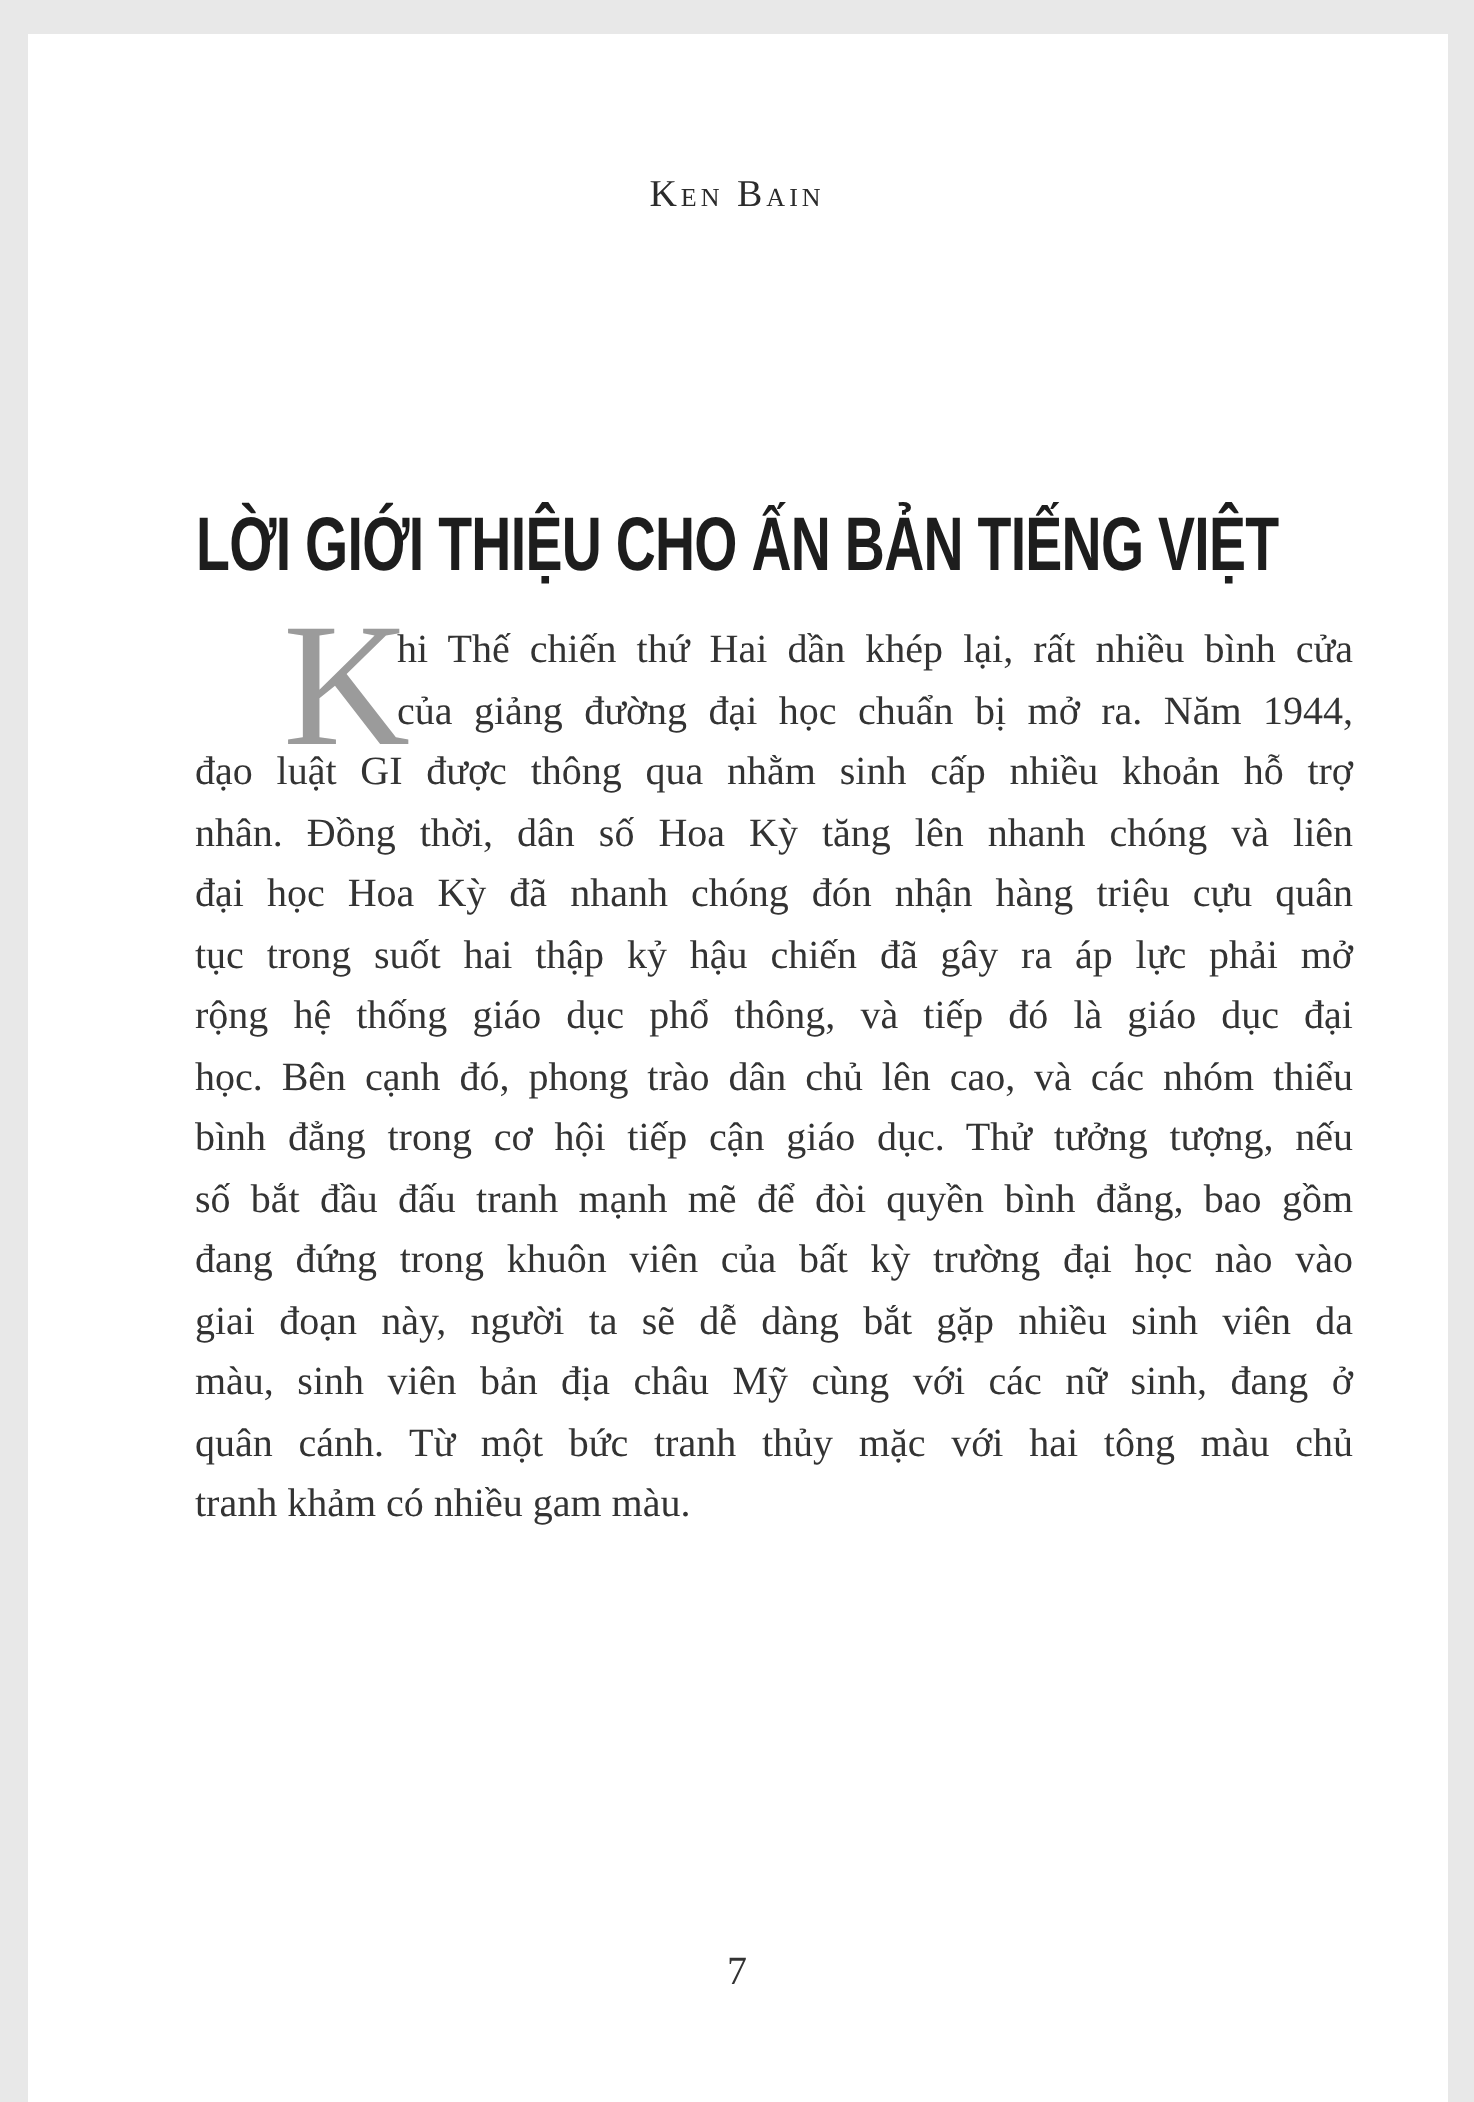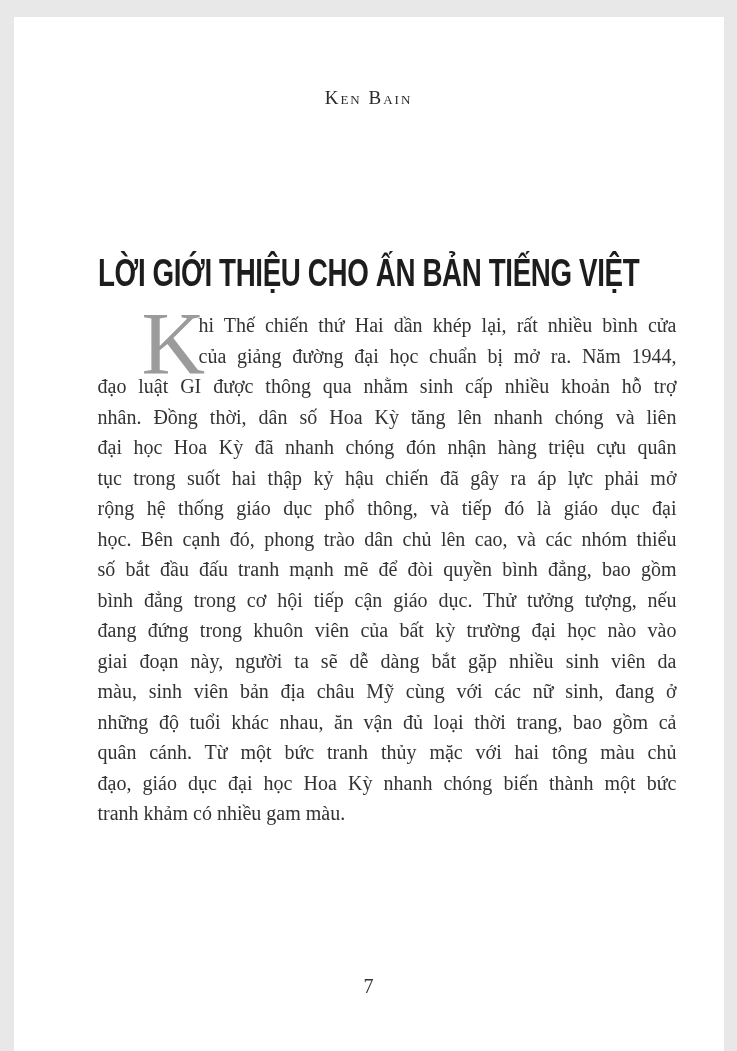--- a/index.html
+++ b/index.html
@@ -78,27 +78,25 @@
     <span class="drop-cap">K</span>
     <div>
         <div class="line indent">hi Thế chiến thứ Hai dần khép lại, rất nhiều bình cửa</div>
         <div class="line indent">của giảng đường đại học chuẩn bị mở ra. Năm 1944,</div>
         <div class="line">đạo luật GI được thông qua nhằm sinh cấp nhiều khoản hỗ trợ</div>
         <div class="line">nhân. Đồng thời, dân số Hoa Kỳ tăng lên nhanh chóng và liên</div>
         <div class="line">đại học Hoa Kỳ đã nhanh chóng đón nhận hàng triệu cựu quân</div>
         <div class="line">tục trong suốt hai thập kỷ hậu chiến đã gây ra áp lực phải mở</div>
         <div class="line">rộng hệ thống giáo dục phổ thông, và tiếp đó là giáo dục đại</div>
         <div class="line">học. Bên cạnh đó, phong trào dân chủ lên cao, và các nhóm thiểu</div>
+        <div class="line">bình đẳng trong cơ hội tiếp cận giáo dục. Thử tưởng tượng, nếu</div>
         <div class="line">số bắt đầu đấu tranh mạnh mẽ để đòi quyền bình đẳng, bao gồm</div>
-        <div class="line">bình đẳng trong cơ hội tiếp cận giáo dục. Thử tưởng tượng, nếu</div>
         <div class="line">đang đứng trong khuôn viên của bất kỳ trường đại học nào vào</div>
         <div class="line">giai đoạn này, người ta sẽ dễ dàng bắt gặp nhiều sinh viên da</div>
         <div class="line">màu, sinh viên bản địa châu Mỹ cùng với các nữ sinh, đang ở</div>
-        <div class="line">những độ tuổi khác nhau, ăn vận đủ loại thời trang, bao gồm cả</div>
         <div class="line">quân cánh. Từ một bức tranh thủy mặc với hai tông màu chủ</div>
-        <div class="line">đạo, giáo dục đại học Hoa Kỳ nhanh chóng biến thành một bức</div>
         <div class="line last">tranh khảm có nhiều gam màu.</div>
       </div>
   </div>
 
   <div class="page-number">7</div>
 
 </div>
 
 </body></html>

